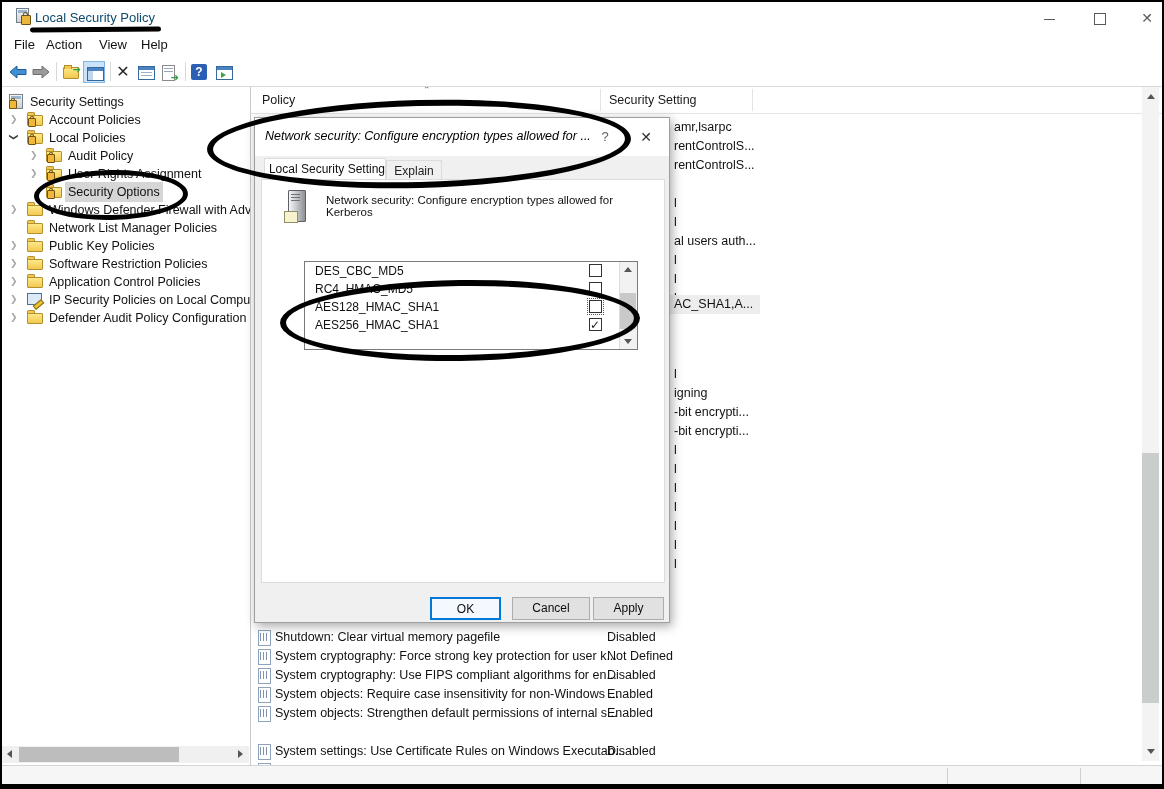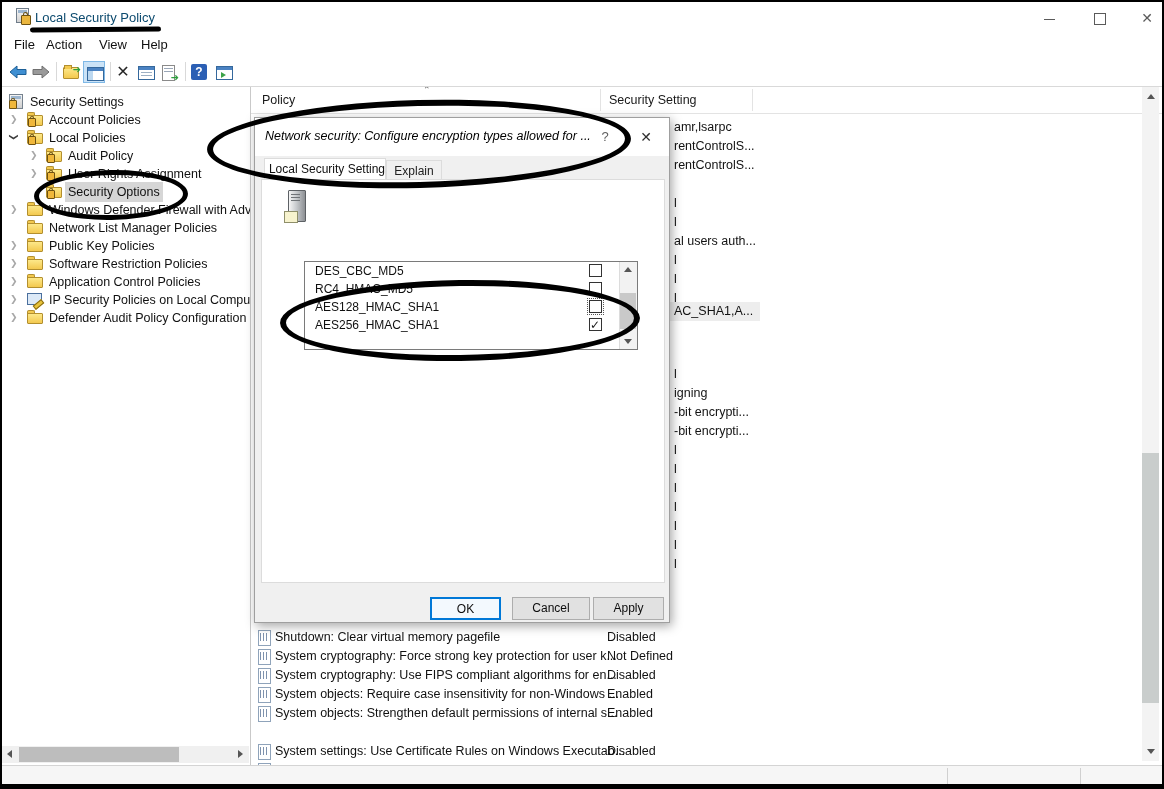--- a/index.html
+++ b/index.html
@@ -347,21 +347,21 @@
       <div class="frag" style="top:31px">amr,lsarpc</div>
       <div class="frag" style="top:50px">rentControlS...</div>
       <div class="frag" style="top:69px">rentControlS...</div>
       <div class="frag" style="top:88px"></div>
       <div class="frag" style="top:107px">l</div>
       <div class="frag" style="top:126px">l</div>
       <div class="frag" style="top:145px">al users auth...</div>
       <div class="frag" style="top:164px">l</div>
       <div class="frag" style="top:183px">l</div>
       <div class="frag" style="top:202px">l</div>
-      <div class="frag fsel" style="top:215px">AC_SHA1,A...</div>
+      <div class="frag fsel" style="top:208px">AC_SHA1,A...</div>
       <div class="frag" style="top:240px"></div>
       <div class="frag" style="top:259px"></div>
       <div class="frag" style="top:278px">l</div>
       <div class="frag" style="top:297px">igning</div>
       <div class="frag" style="top:316px">-bit encrypti...</div>
       <div class="frag" style="top:335px">-bit encrypti...</div>
       <div class="frag" style="top:354px">l</div>
       <div class="frag" style="top:373px">l</div>
       <div class="frag" style="top:392px">l</div>
       <div class="frag" style="top:411px">l</div>
@@ -421,20 +421,21 @@
       <span class="dlg-help"></span>
       <span class="dlg-close"></span>
     </div>
     <div class="tab active">Local Security Setting</div>
     <div class="tab inactive">Explain</div>
     <div class="tabpage">
       <span class="ic-server">
         <span class="srv-body"></span>
         <span class="srv-page"></span>
       </span>
+      <div class="pol-name">Network security: Configure encryption types allowed for Kerberos</div>
       <div class="listbox">
         <div class="lrow" style="top:0">
           <span class="olabel">DES_CBC_MD5</span>
           <span class="cb"></span>
         </div>
         <div class="lrow" style="top:18px">
           <span class="olabel">RC4_HMAC_MD5</span>
           <span class="cb"></span>
         </div>
         <div class="lrow" style="top:36px">

